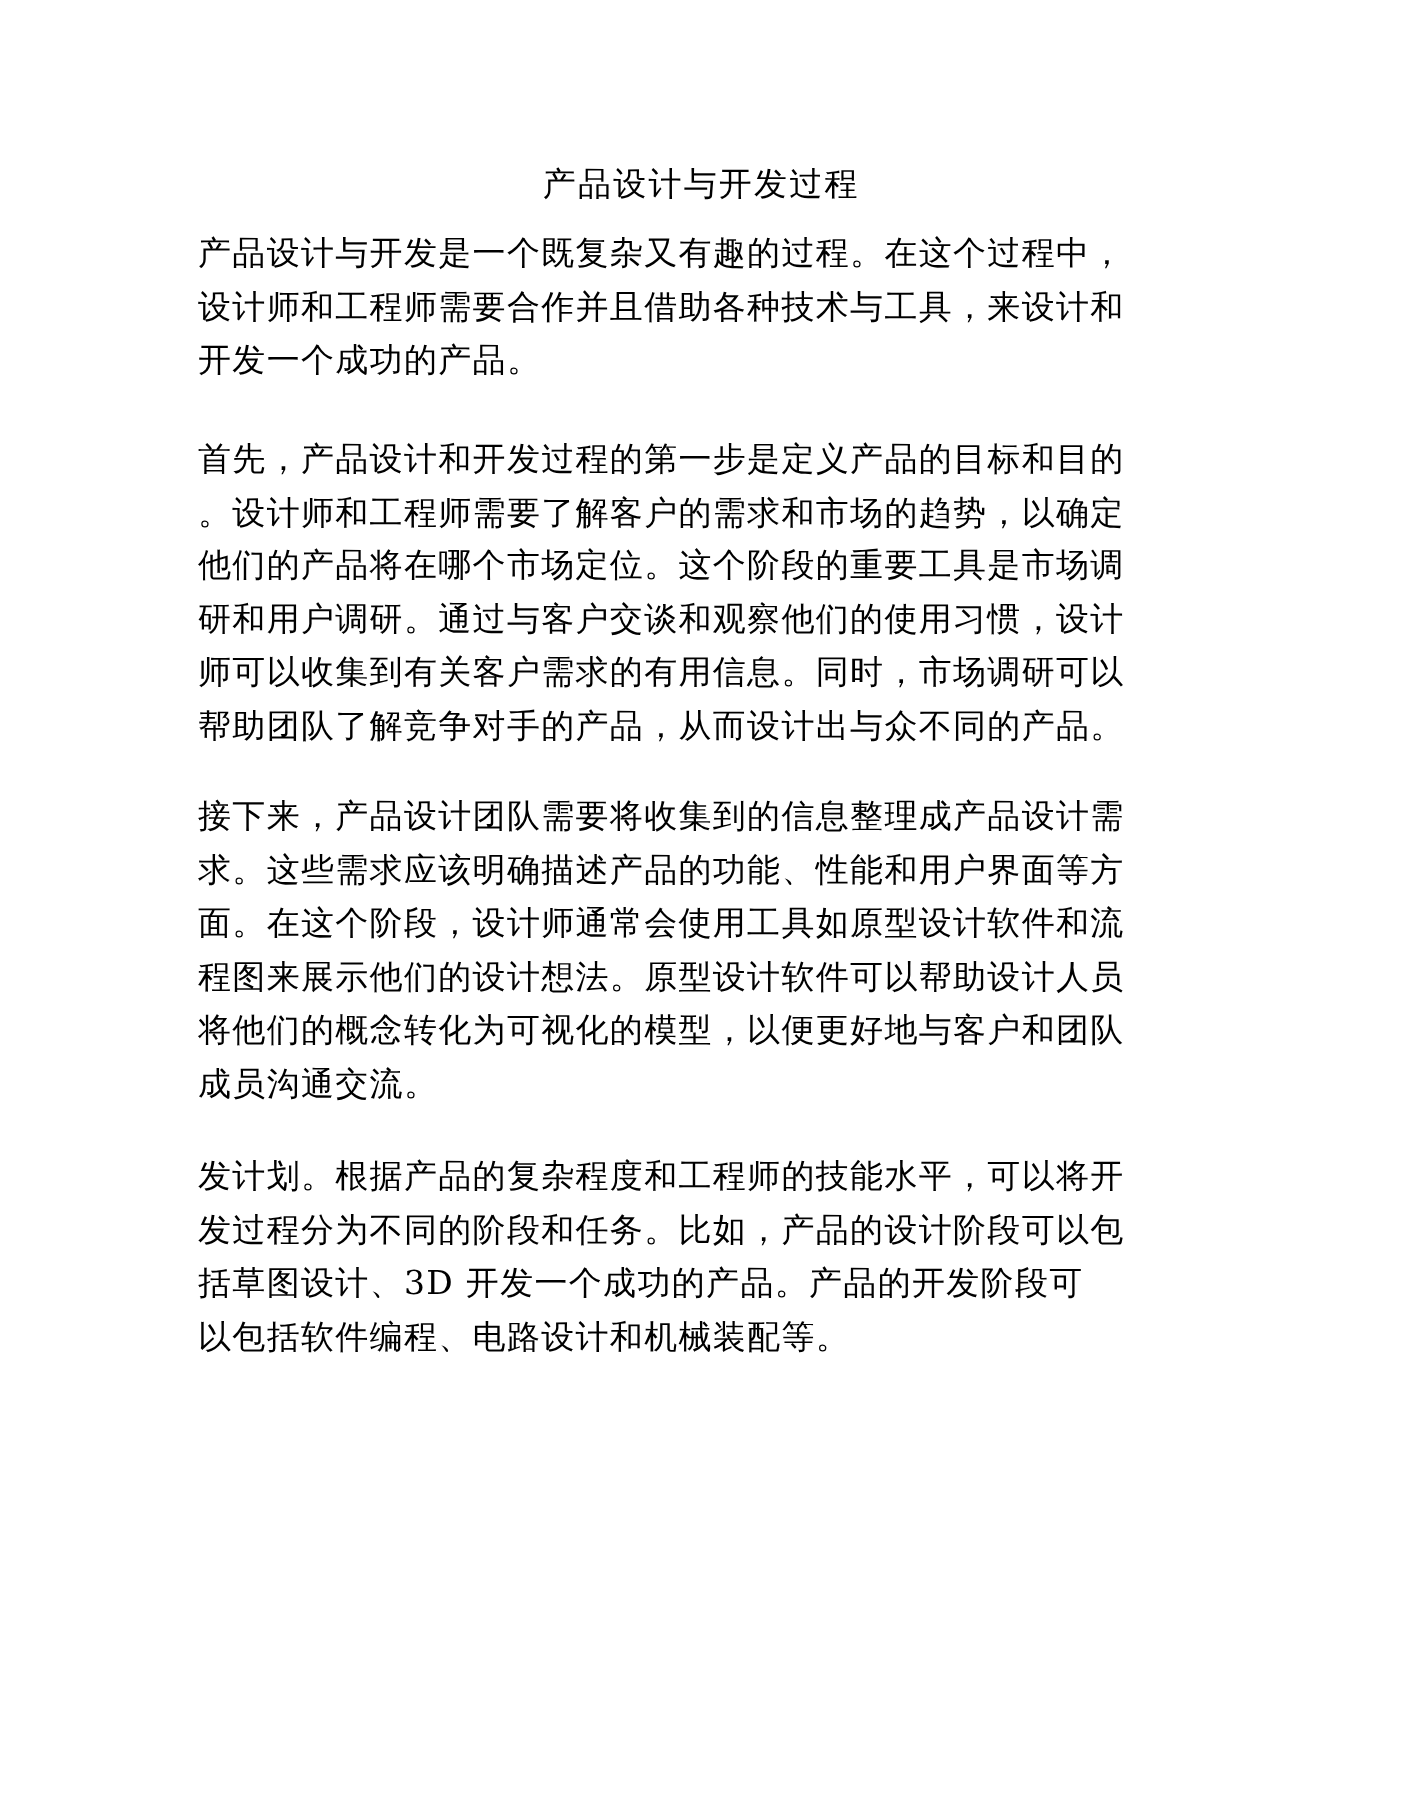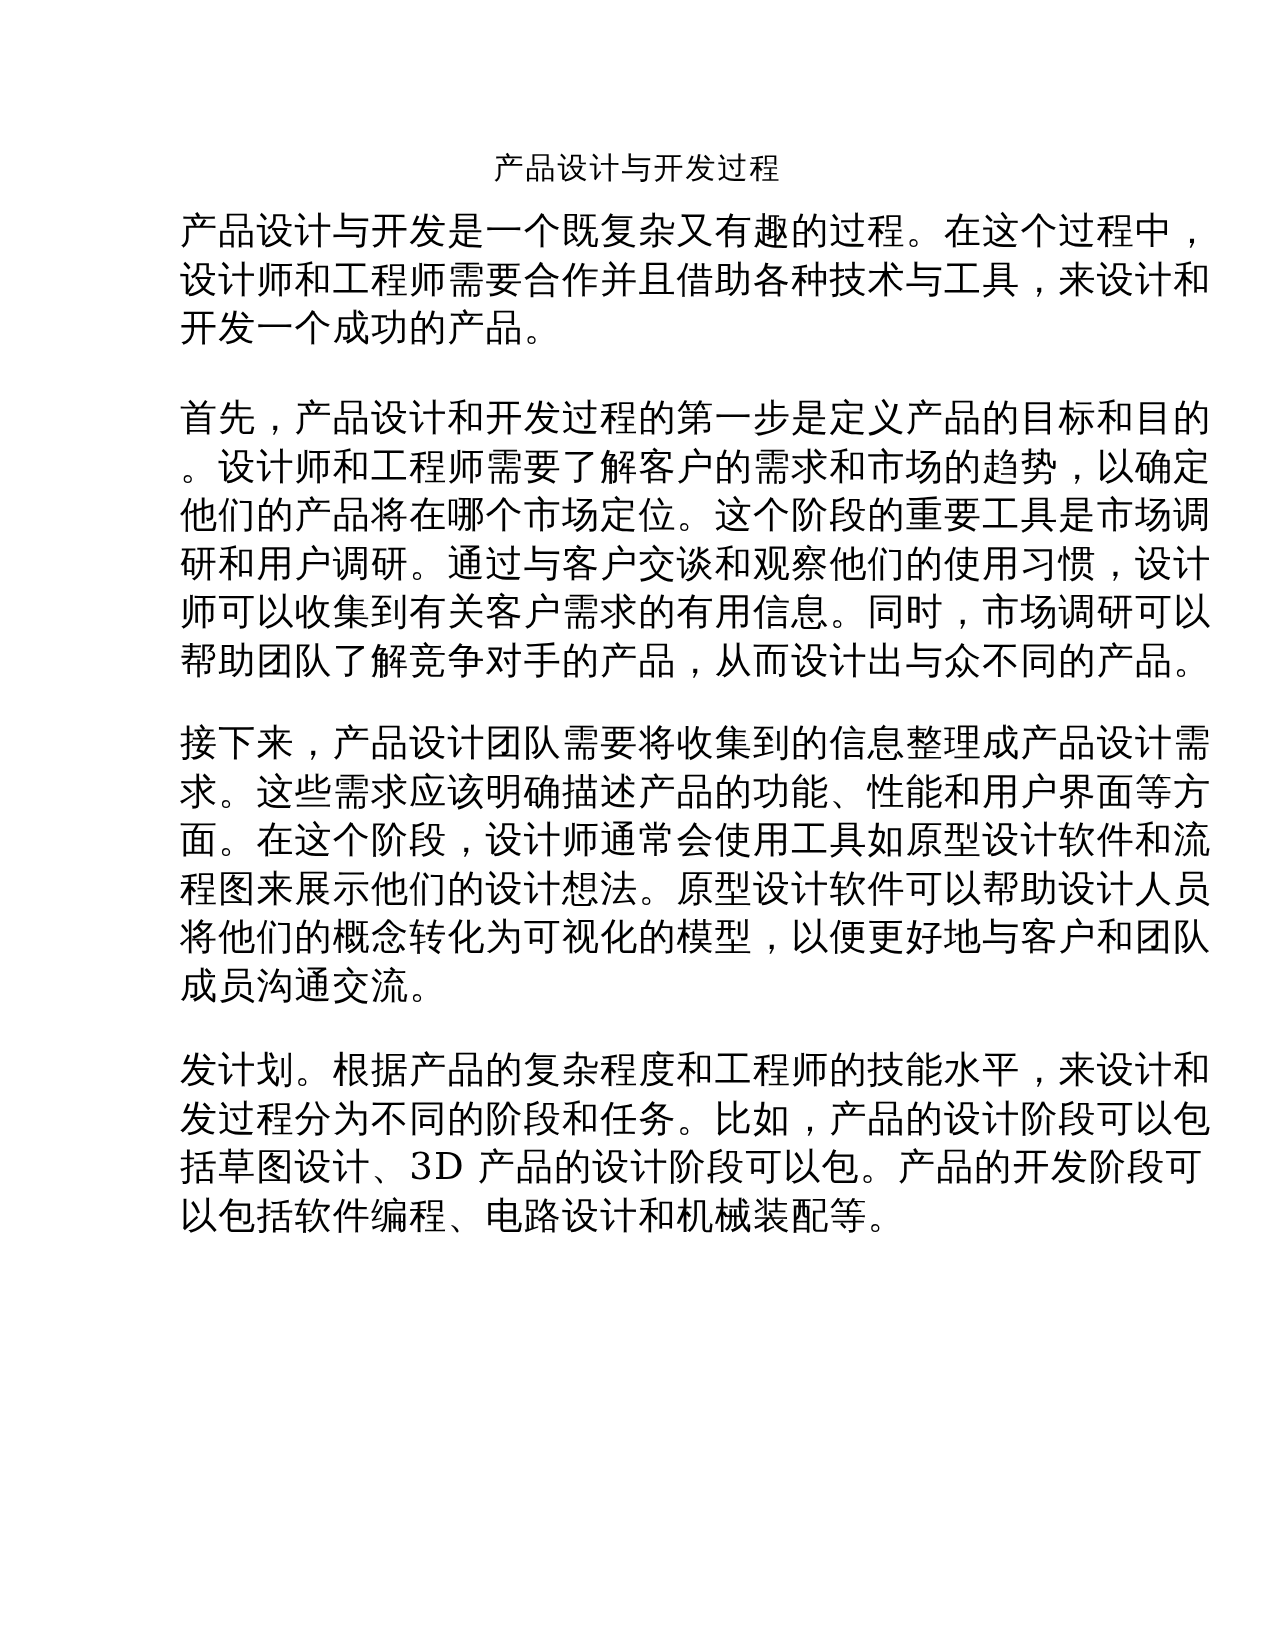--- a/index.html
+++ b/index.html
@@ -2,21 +2,21 @@
 <html><head>
 <meta charset="utf-8">
 <style>
   html, body { margin: 0; padding: 0; background: #ffffff; }
   body { width: 1275px; height: 1650px; position: relative; overflow: hidden;
          font-family: "DejaVu Serif", "Liberation Serif", serif; color: #000; }
   .page { position: absolute; left: 0; top: 4px; width: 1021px; height: 1650px; border-radius: 20px; }
   .title { position: absolute; top: 140px; left: 0; width: 1275px; text-align: center;
            font-size: 30px; line-height: 48px; letter-spacing: 2px; }
   .para { position: absolute; left: 180px; width: 870px; }
-  .line { display: block; height: 48.5px; line-height: 48.5px; font-size: 37px;
+  .line { display: block; height: 48.5px; line-height: 48.5px; font-size: 30px;
           white-space: nowrap; letter-spacing: 1.2px; }
 </style>
 </head>
 <body>
 
 <div class="page">
   <div class="title">产品设计与开发过程</div>
 
   <div class="para" style="top:203px">
     <span class="line">产品设计与开发是一个既复杂又有趣的过程。在这个过程中，</span>
@@ -36,21 +36,21 @@
   <div class="para" style="top:390px">
     <span class="line">首先，产品设计和开发过程的第一步是定义产品的目标和目的</span>
     <span class="line">。设计师和工程师需要了解客户的需求和市场的趋势，以确定</span>
     <span class="line">他们的产品将在哪个市场定位。这个阶段的重要工具是市场调</span>
     <span class="line">研和用户调研。通过与客户交谈和观察他们的使用习惯，设计</span>
     <span class="line">师可以收集到有关客户需求的有用信息。同时，市场调研可以</span>
     <span class="line">帮助团队了解竞争对手的产品，从而设计出与众不同的产品。</span>
   </div>
 
   <div class="para" style="top:1042px">
-    <span class="line">发计划。根据产品的复杂程度和工程师的技能水平，来设计和</span>
+    <span class="line">发计划。根据产品的复杂程度和工程师的技能水平，可以将开</span>
     <span class="line">发过程分为不同的阶段和任务。比如，产品的设计阶段可以包</span>
-    <span class="line">括草图设计、3D 产品的设计阶段可以包。产品的开发阶段可</span>
+    <span class="line">括草图设计、3D 开发一个成功的产品。产品的开发阶段可</span>
     <span class="line">以包括软件编程、电路设计和机械装配等。</span>
   </div>
 
   <div class="para" style="top:1320px">
   </div>
 </div>
 
 </body></html>

